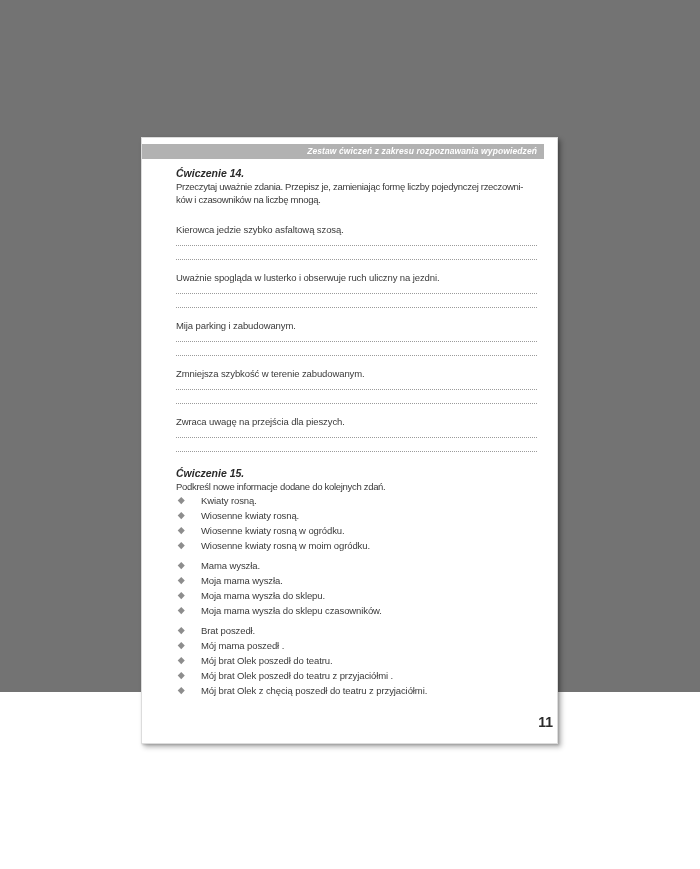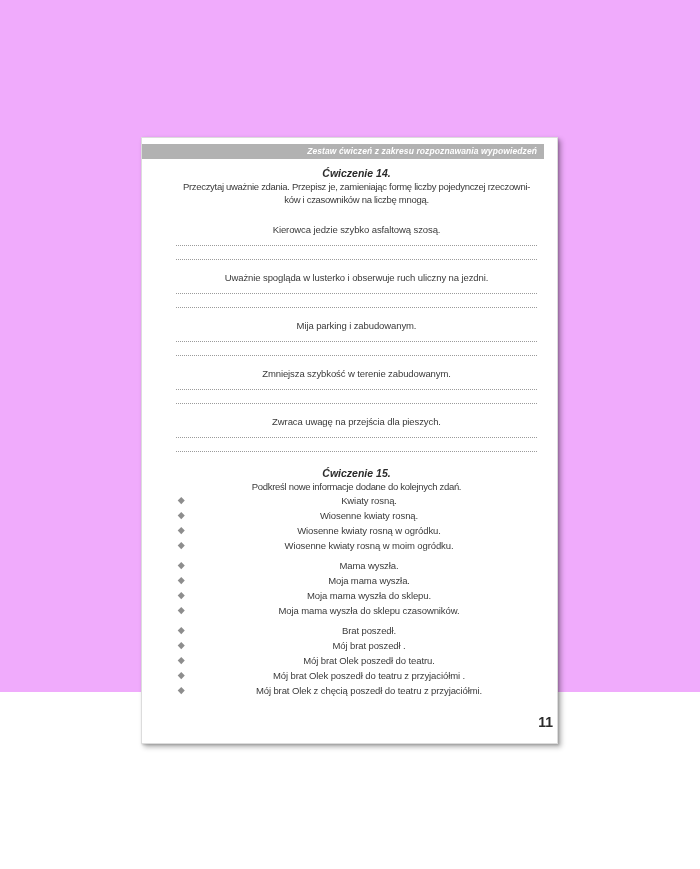--- a/index.html
+++ b/index.html
@@ -2,21 +2,21 @@
 <html><head>
 <meta charset="utf-8">
 <style>
   * { margin: 0; padding: 0; box-sizing: border-box; }
   html, body {
     width: 700px; height: 869px;
     background: #ffffff;
     font-family: "Liberation Sans", sans-serif;
     overflow: hidden;
   }
-  .canvas { position: relative; width: 700px; height: 692px; background: #f0abfc; }
+  .canvas { position: relative; width: 700px; height: 692px; background: #737373; }
 
   .page {
     position: absolute;
     left: 141px; top: 137px;
     width: 417px; height: 607px;
     background: #ffffff;
     border: 1px solid #dcdcdc;
     box-shadow: 3px 3px 5px rgba(0,0,0,0.30), 1px 1px 2px rgba(0,0,0,0.18);
   }
 
@@ -33,21 +33,20 @@
     text-align: right;
     padding-right: 7px;
     letter-spacing: 0.1px;
     white-space: nowrap;
     overflow: hidden;
   }
 
   .content {
     padding: 8px 20px 0 34px;
     color: #3a3a3a;
-    text-align: center;
   }
 
   .ex-title {
     font-size: 10.5px;
     font-weight: bold;
     font-style: italic;
     color: #2b2b2b;
     line-height: 13px;
   }
   .ex-instructions {
@@ -154,21 +153,21 @@
               <li class="item"><span class="bullet"></span><span class="item-text">Wiosenne kwiaty rosną w moim ogródku.</span></li>
             </ul>
             <ul class="group">
               <li class="item"><span class="bullet"></span><span class="item-text">Mama wyszła.</span></li>
               <li class="item"><span class="bullet"></span><span class="item-text">Moja mama wyszła.</span></li>
               <li class="item"><span class="bullet"></span><span class="item-text">Moja mama wyszła do sklepu.</span></li>
               <li class="item"><span class="bullet"></span><span class="item-text">Moja mama wyszła do sklepu czasowników.</span></li>
             </ul>
             <ul class="group">
               <li class="item"><span class="bullet"></span><span class="item-text">Brat poszedł.</span></li>
-              <li class="item"><span class="bullet"></span><span class="item-text">Mój brat poszedł .</span></li>
+              <li class="item"><span class="bullet"></span><span class="item-text">Mój mama poszedł .</span></li>
               <li class="item"><span class="bullet"></span><span class="item-text">Mój brat Olek poszedł do teatru.</span></li>
               <li class="item"><span class="bullet"></span><span class="item-text">Mój brat Olek poszedł do teatru z przyjaciółmi .</span></li>
               <li class="item"><span class="bullet"></span><span class="item-text">Mój brat Olek z chęcią poszedł do teatru z przyjaciółmi.</span></li>
             </ul>
           </div>
       </div>
 
     </div>
 
     <div class="page-number">11</div>

